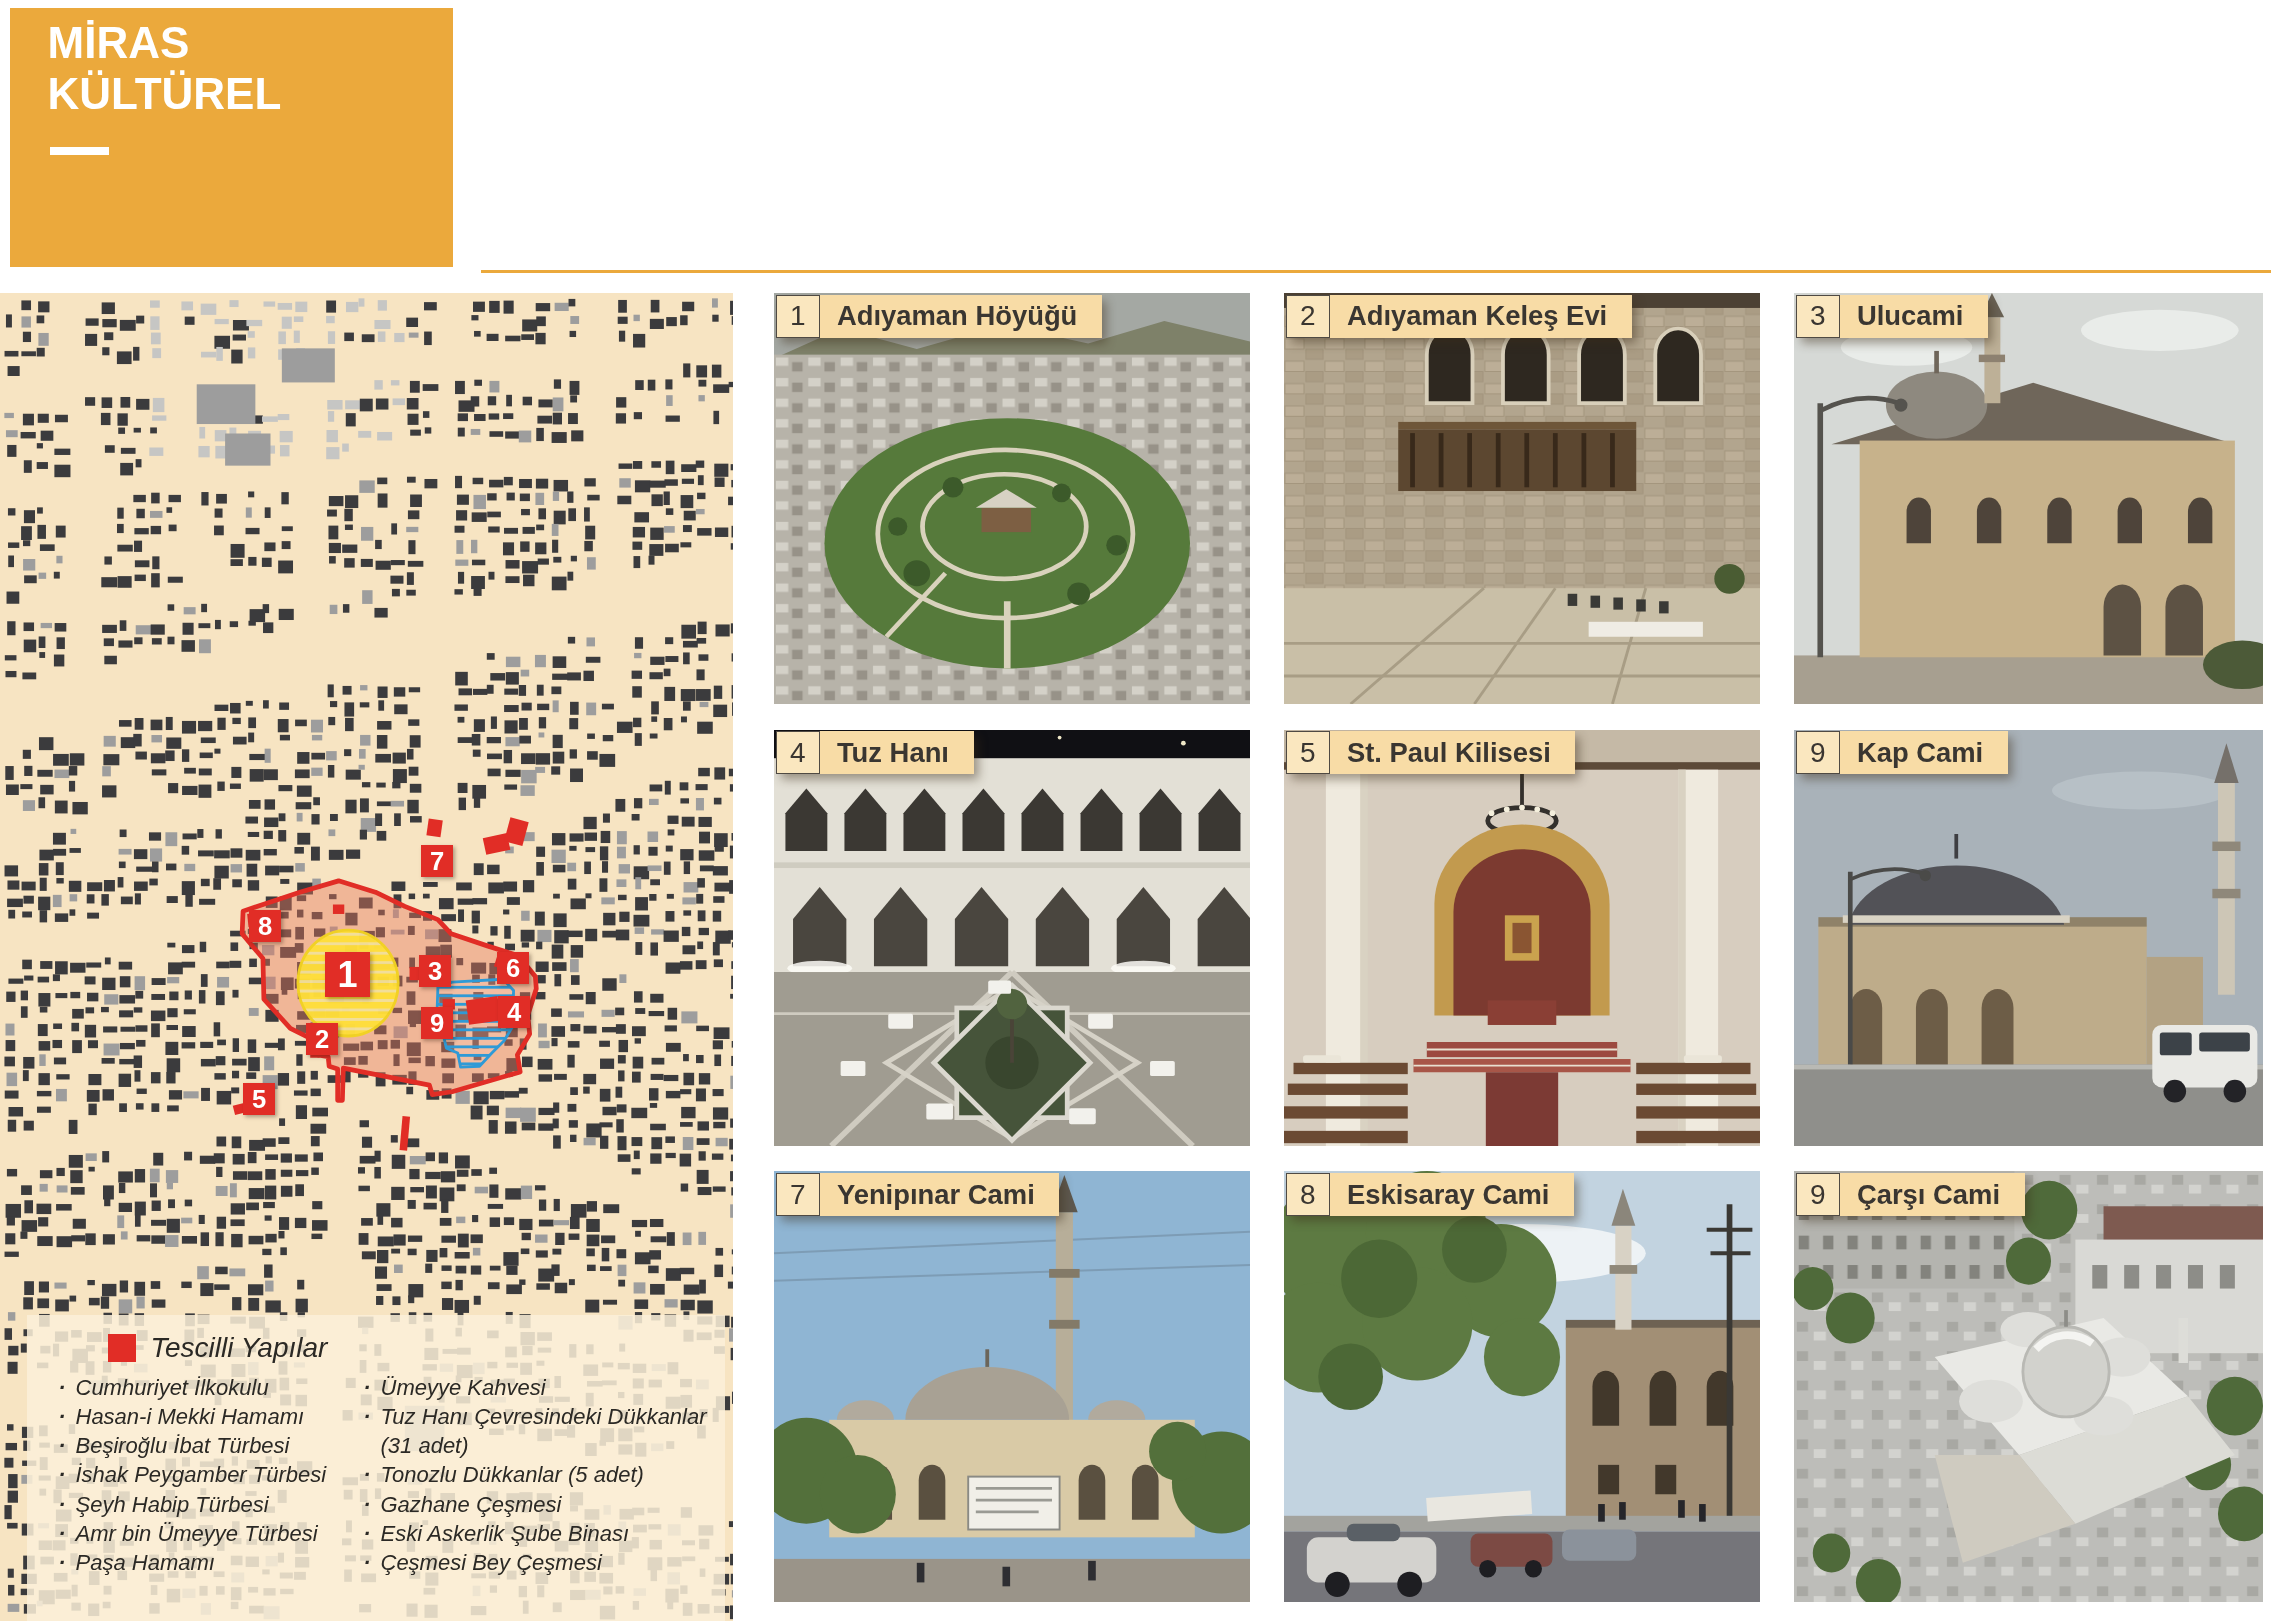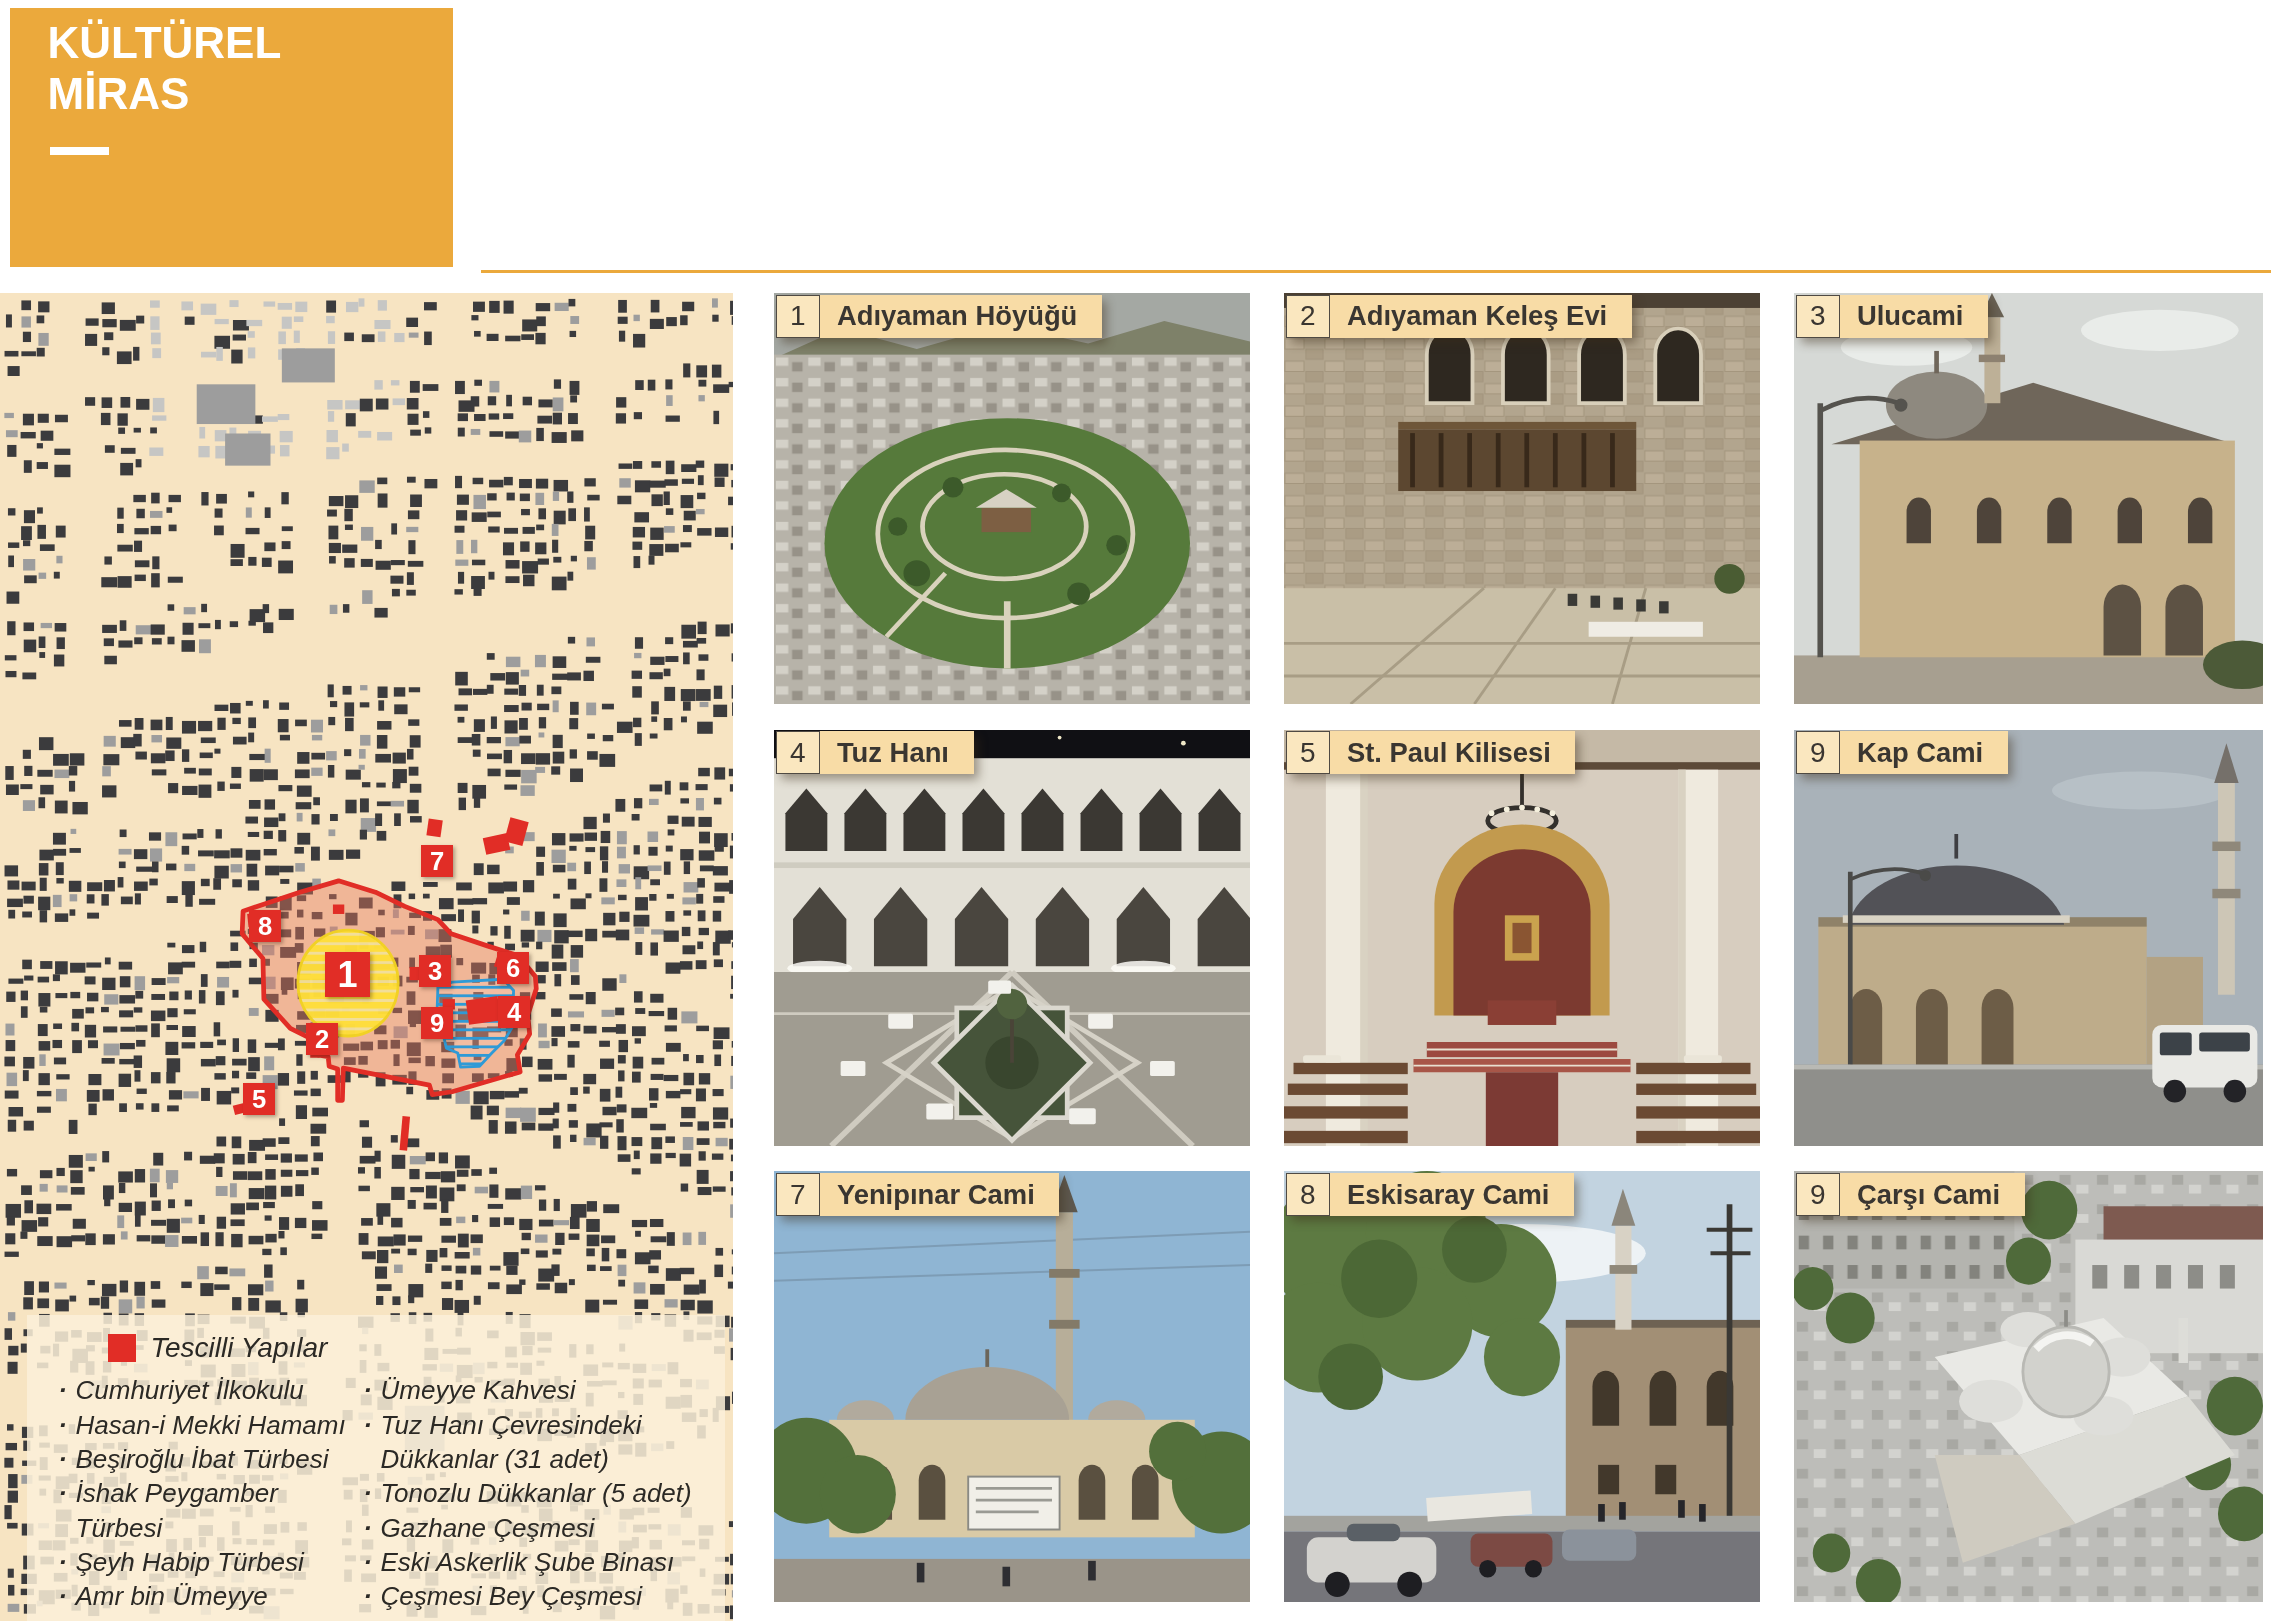--- a/index.html
+++ b/index.html
@@ -31,21 +31,21 @@
   .marker.big{width:45px;height:45px;margin:-23px 0 0 -23px;font-size:36px}
 
   .reg-box{position:absolute;left:26.5px;top:1022px;width:698px;height:331px;box-sizing:border-box;
       background:rgba(251,240,217,.86);padding:15px 17px 9.5px 28px;z-index:4}
   .reg-title{display:flex;align-items:center;margin:1.9px 0 9.5px 53px;font-style:italic;font-size:28px}
   .sw-tescilli{width:28px;height:28px;background:#e12d26;margin-right:15px}
   .reg-cols{display:flex}
   .reg-col{list-style:none;margin:0;padding:0}
   .reg-col.c1{width:305px}
   .reg-col.c2{flex:1}
-  .reg-col li{position:relative;padding-left:21px;font-style:italic;font-size:26px;line-height:1.32;color:#2b2925}
+  .reg-col li{position:relative;padding-left:21px;font-style:italic;font-size:22px;line-height:1.32;color:#2b2925}
   .reg-col li::before{content:"·";position:absolute;left:3.8px;font-weight:700}
 
   
   .photos{position:absolute;left:774px;top:293px;width:1490px;height:1309px;display:grid;
       grid-template-columns:476px 476px 469px;grid-template-rows:411px 416px 431px;
       column-gap:34px;row-gap:25.6px}
   .cell{position:relative;background:#9a9a96;overflow:hidden;margin:0}
   .ph{position:absolute;left:0;top:0;width:100%;height:100%;display:block}
   .plabel{position:absolute;left:1.9px;top:1.9px;display:inline-flex;height:43px;z-index:3;
       box-shadow:4.7px 5.7px 9.5px rgba(60,45,25,.45)}
@@ -54,22 +54,22 @@
   .ptext{background:#f8dca6;display:flex;align-items:center;padding:0 24.6px 0 17px;
       font-size:27.4px;font-weight:700;color:#3a3631;white-space:nowrap}
 </style>
 </head>
 <body>
 
 <div class="page">
 
   <div class="header-box">
     <div class="h-title">
+      <div>MİRAS</div>
       <div>KÜLTÜREL</div>
-      <div>MİRAS</div>
     </div>
     <div class="h-dash"></div>
   </div>
   <div class="top-rule"></div>
 
   <div class="map-wrap">
     <svg id="map-svg" width="733" height="1328" viewBox="0 0 775 1403">
       <defs>
         <pattern id="yh" width="10" height="10" patternUnits="userSpaceOnUse">
           <rect width="10" height="10" fill="#ffdf3a"></rect>

